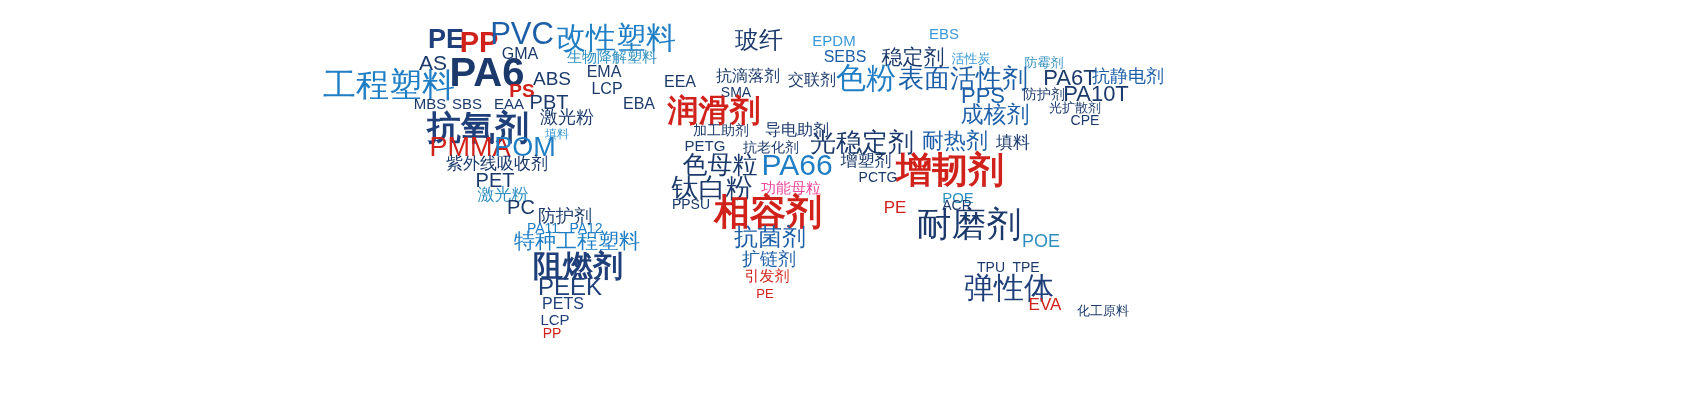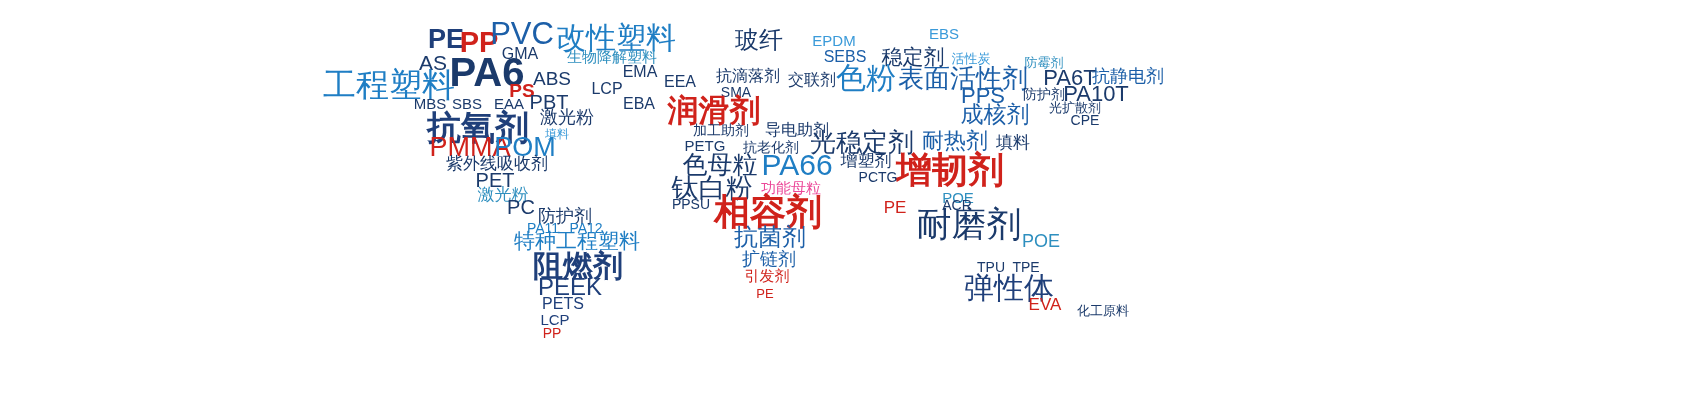--- a/index.html
+++ b/index.html
@@ -43,21 +43,21 @@
     <span class="word latin" style="left: 944px; top: 33px; font-size: 15px; color: rgb(58, 154, 217);">EBS</span>
     <span class="word latin" style="left: 433px; top: 62px; font-size: 21px; color: rgb(27, 58, 107);">AS</span>
     <span class="word cjk" style="left: 612px; top: 57px; font-size: 15px; color: rgb(46, 143, 191);">生物降解塑料</span>
     <span class="word latin" style="left: 845px; top: 57px; font-size: 16px; color: rgb(28, 95, 168);">SEBS</span>
     <span class="word cjk" style="left: 913px; top: 57px; font-size: 21px; color: rgb(27, 58, 107);">稳定剂</span>
     <span class="word cjk" style="left: 971px; top: 58px; font-size: 13px; color: rgb(58, 154, 217);">活性炭</span>
     <span class="word cjk" style="left: 1044px; top: 62px; font-size: 13px; color: rgb(46, 143, 191);">防霉剂</span>
     <span class="word latin bold" style="left: 487px; top: 72px; font-size: 40px; color: rgb(27, 58, 107);">PA6</span>
     <span class="word cjk" style="left: 389px; top: 84px; font-size: 33px; color: rgb(31, 126, 196);">工程塑料</span>
     <span class="word latin" style="left: 552px; top: 78px; font-size: 19px; color: rgb(27, 58, 107);">ABS</span>
-    <span class="word latin" style="left: 604px; top: 72px; font-size: 16px; color: rgb(27, 58, 107); margin-left: 36px;">EMA</span>
+    <span class="word latin" style="left: 604px; top: 72px; font-size: 16px; color: rgb(27, 58, 107);">EMA</span>
     <span class="word latin" style="left: 639px; top: 72px; font-size: 16px; color: rgb(27, 58, 107); margin-top: 32px;">EBA</span>
     <span class="word latin" style="left: 680px; top: 82px; font-size: 16px; color: rgb(27, 58, 107);">EEA</span>
     <span class="word cjk" style="left: 748px; top: 76px; font-size: 16px; color: rgb(27, 58, 107);">抗滴落剂</span>
     <span class="word cjk" style="left: 812px; top: 80px; font-size: 16px; color: rgb(27, 58, 107);">交联剂</span>
     <span class="word cjk" style="left: 866px; top: 78px; font-size: 30px; color: rgb(31, 126, 196);">色粉</span>
     <span class="word cjk" style="left: 963px; top: 78px; font-size: 26px; color: rgb(28, 95, 168);">表面活性剂</span>
     <span class="word latin" style="left: 1070px; top: 78px; font-size: 22px; color: rgb(27, 58, 107);">PA6T</span>
     <span class="word cjk" style="left: 1128px; top: 76px; font-size: 18px; color: rgb(28, 95, 168);">抗静电剂</span>
     <span class="word latin" style="left: 607px; top: 89px; font-size: 16px; color: rgb(27, 58, 107);">LCP</span>
     <span class="word latin" style="left: 736px; top: 92px; font-size: 14px; color: rgb(27, 58, 107);">SMA</span>

